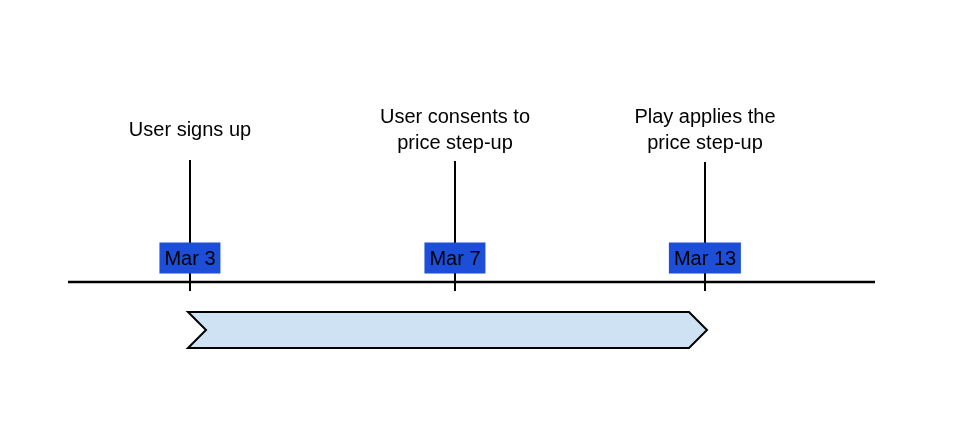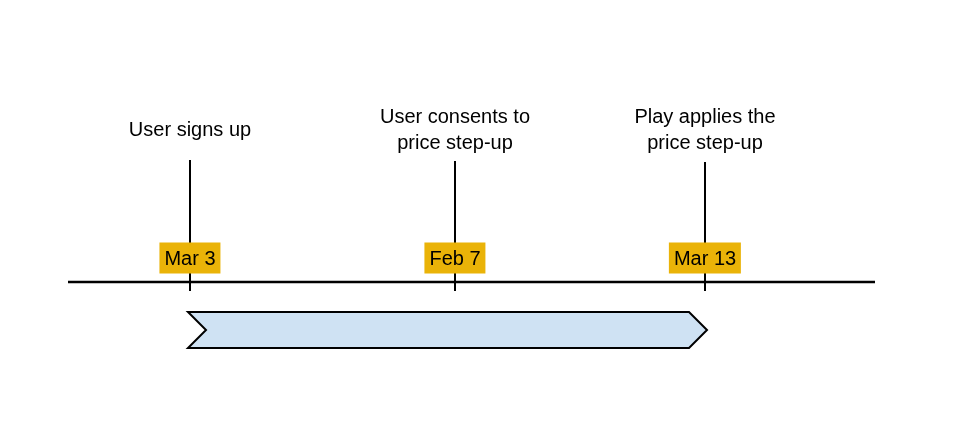--- a/index.html
+++ b/index.html
@@ -30,21 +30,21 @@
     font-size: 20px;
     line-height: 26px;
     white-space: nowrap;
   }
   .event-label .line {
     display: block;
   }
   .date-badge {
     position: absolute;
     transform: translate(-50%, -50%);
-    background: #eab308;
+    background: #1d4ed8;
     font-size: 20px;
     line-height: 23px;
     padding: 4px 5px;
     white-space: nowrap;
   }
   .period-label {
     position: absolute;
     transform: translate(-50%, -50%);
     font-size: 20px;
     line-height: 24px;
@@ -74,17 +74,17 @@
   <div class="event-label" style="left:455px; top:129px;">
     <span class="line">User consents to</span>
     <span class="line">price step-up</span>
   </div>
   <div class="event-label" style="left:705px; top:129px;">
     <span class="line">Play applies the</span>
     <span class="line">price step-up</span>
   </div>
 
   <div class="date-badge" style="left:190px; top:258px;">Mar 3</div>
-  <div class="date-badge" style="left:455px; top:258px;">Feb 7</div>
+  <div class="date-badge" style="left:455px; top:258px;">Mar 7</div>
   <div class="date-badge" style="left:705px; top:258px;text-align:center;">Mar 13</div>
 
 
 </div>
 
 </body></html>

